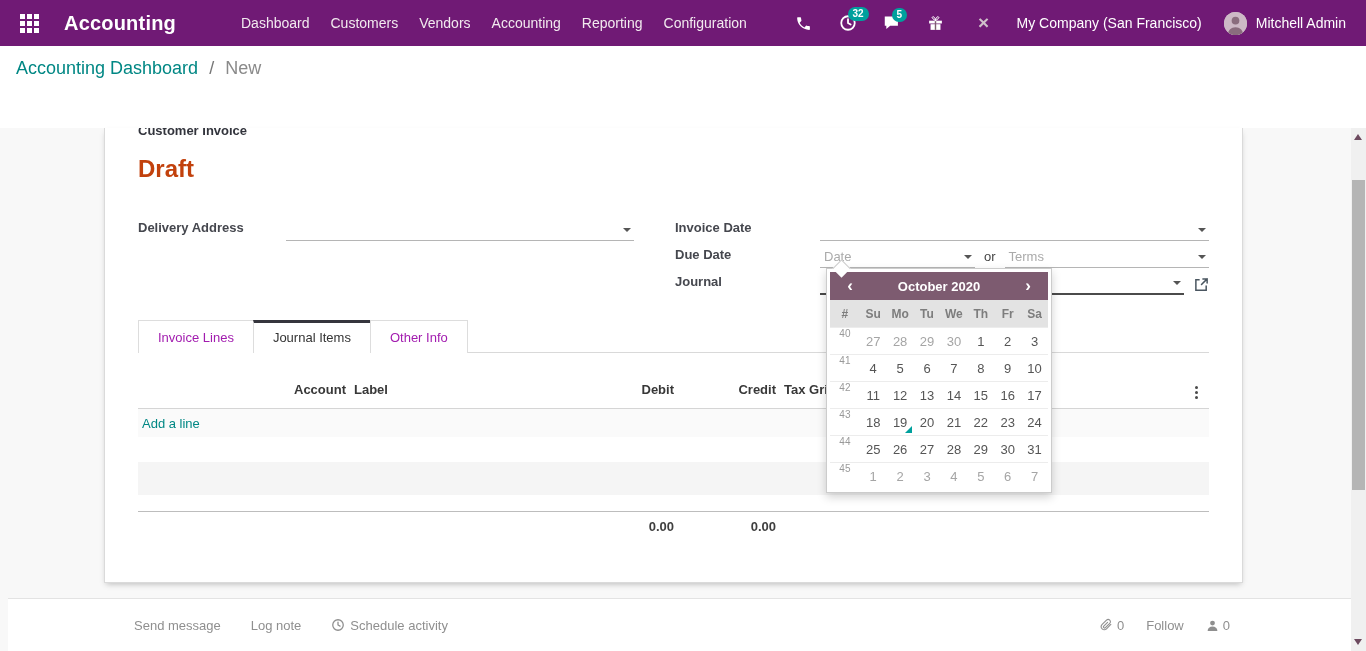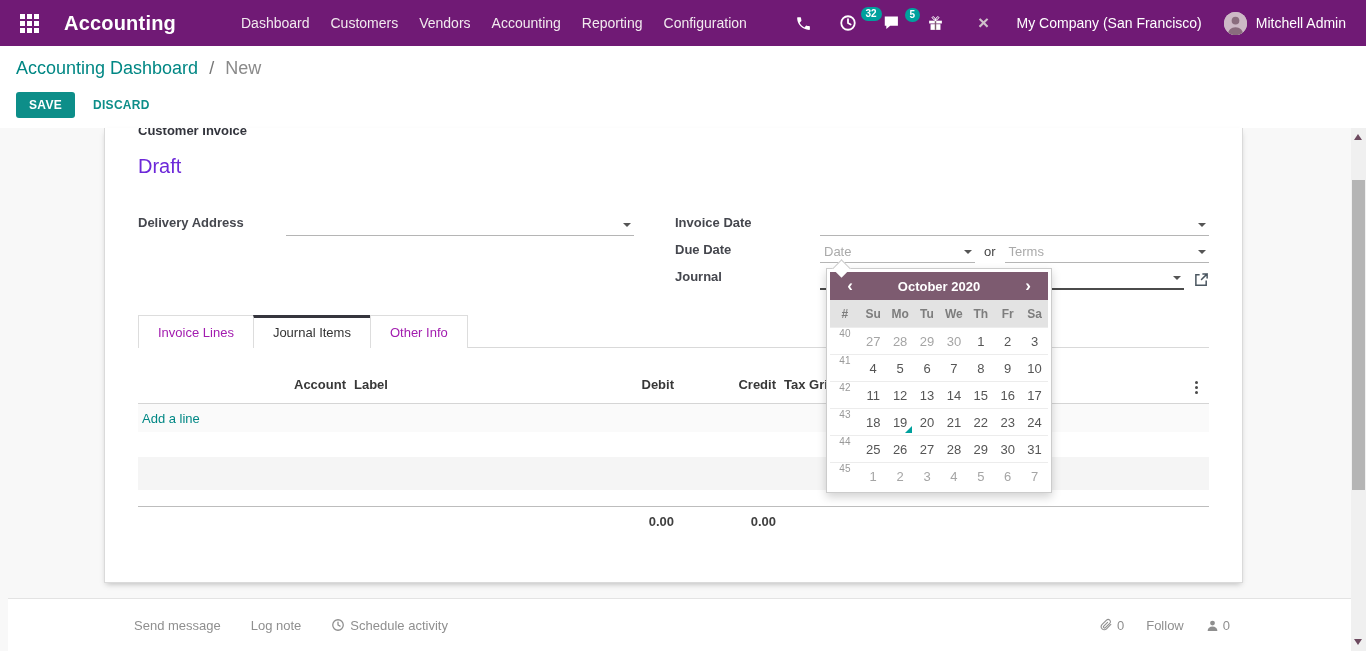--- a/index.html
+++ b/index.html
@@ -9,21 +9,21 @@
   
   .navbar { position:absolute; top:0; left:0; width:1366px; height:46px; background:#701a75;
             display:flex; align-items:center; padding:0 20px; color:#fff; }
   .apps-grid { width:19px; height:19px; display:grid; grid-template-columns:repeat(3,5px); grid-template-rows:repeat(3,5px); gap:2px; cursor:pointer; }
   .apps-grid i { background:#fff; }
   .app-title { font-size:20px; font-weight:bold; margin-left:25px; letter-spacing:.2px; }
   .nav-menu { display:flex; margin-left:55px; }
   .nav-menu a { color:#f2eaef; font-size:14px; padding:0 10px; margin-right:1px; text-decoration:none; line-height:46px; cursor:pointer; }
   .systray { margin-left:auto; display:flex; align-items:center; }
   .systray .tray-icon { position:relative; margin-left:18px; width:26px; text-align:center; cursor:pointer; }
-  .badge { position:absolute; top:-7px; left:22px; background:#00a09d; color:#fff; font-size:10px; font-weight:bold;
+  .badge { position:absolute; top:-7px; left:9px; background:#00a09d; color:#fff; font-size:10px; font-weight:bold;
            border-radius:8px; padding:1px 5px; line-height:12px; }
   .x-icon { font-size:19px; color:#cfc0ca; font-weight:bold; line-height:20px; }
   .company-name { font-size:14px; margin:0 22px 0 20px; cursor:pointer; }
   .avatar { width:23px; height:23px; border-radius:50%; background:#cdb9c6; overflow:hidden; display:inline-flex; align-items:flex-end; justify-content:center; cursor:pointer; }
   .user-name { font-size:14px; margin-left:9px; cursor:pointer; }
 
   
   .control-panel { position:absolute; top:46px; left:0; width:1366px; height:82px; background:#fff; padding:12px 16px 0; }
   .breadcrumb { font-size:18px; }
   .breadcrumb .bc-link { color:#008784; text-decoration:none; cursor:pointer; }
@@ -33,21 +33,21 @@
   .btn-save { background:#0d8e89; color:#fff; border:none; font-size:12px; font-weight:bold; padding:6px 13px;
               border-radius:3px; cursor:pointer; letter-spacing:.3px; }
   .btn-discard { background:none; border:none; color:#0d8e89; font-size:12px; font-weight:bold; margin-left:18px; cursor:pointer; letter-spacing:.3px; }
 
   
   .content { position:absolute; top:128px; left:0; width:1366px; height:523px; background:#f8f8f8; }
   .sheet { position:absolute; left:104px; top:0; width:1139px; height:455px; background:#fff;
            border:1px solid #dadada; border-top:none; box-shadow:0 3px 6px -2px rgba(0,0,0,.25); overflow:hidden; }
   .sheet-inner { padding:0 33px; }
   .doc-type-label { margin-top:-5px; font-size:13px; font-weight:bold; color:#32343c; }
-  .doc-state { font-size:20px; color:#6d28d9; font-weight:400; margin-top:17px; }
+  .doc-state { font-size:24px; color:#c2410c; font-weight:700; margin-top:17px; }
 
   .form { display:flex; justify-content:space-between; margin-top:31px; }
   .fcol-left { width:496px; }
   .fcol-right { width:534px; }
   .frow { display:flex; align-items:flex-end; height:27px; }
   .frow label { font-size:13px; font-weight:bold; color:#45474e; padding-bottom:6px; }
   .fcol-left .frow label { width:148px; }
   .fcol-right .frow label { width:145px; }
   .field { flex:1; border-bottom:1px solid #b5b5b5; height:21px; position:relative; cursor:pointer; }
   .field .ph { position:absolute; left:4px; bottom:3px; font-size:13px; color:#aaa; }
@@ -179,24 +179,20 @@
     </div>
     <div class="user-name">Mitchell Admin</div>
   </div>
 </div>
 
 <div class="control-panel">
   <div class="breadcrumb">
     <a class="bc-link">Accounting Dashboard</a>
     <span class="bc-sep">/</span>
     <span class="bc-current">New</span>
-  </div>
-  <div class="cp-buttons">
-    <button class="btn-save">SAVE</button>
-    <button class="btn-discard">DISCARD</button>
   </div>
 </div>
 
 <div class="content">
 
   <div class="sheet">
     <div class="sheet-inner">
       <div class="doc-type-label">Customer Invoice</div>
       <div class="doc-state">Draft</div>
 

